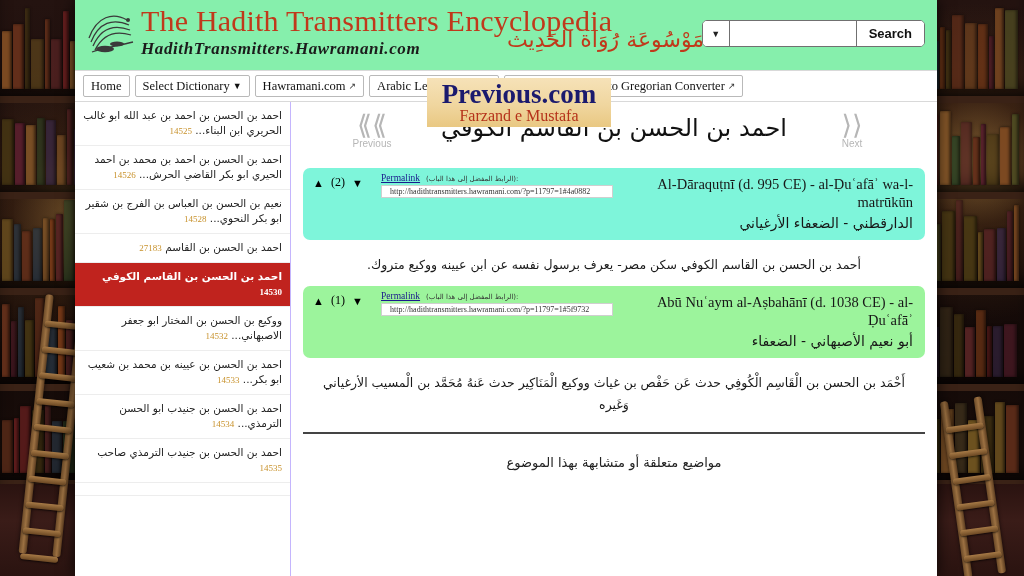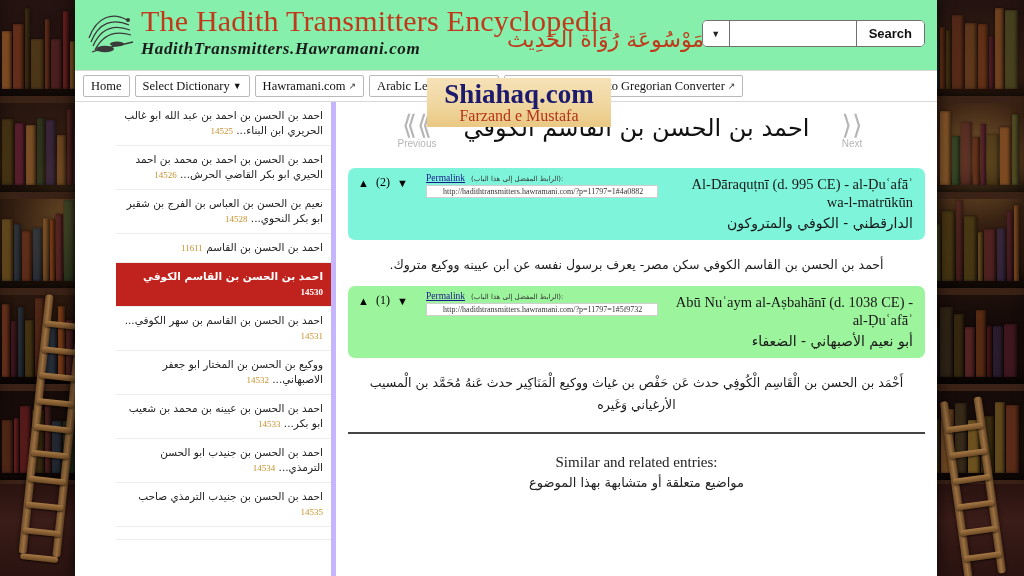--- a/index.html
+++ b/index.html
@@ -63,21 +63,21 @@
 
   
   .watermark{position:absolute;left:352px;top:78px;width:184px;height:49px;z-index:40;
      background:linear-gradient(180deg,#f6e2b8,#f0d69f 55%,#e9c882);
      display:flex;flex-direction:column;align-items:center;justify-content:center;}
   .wm1{font-family:"Liberation Serif",serif;font-weight:bold;font-size:27px;color:#1b1a6e;line-height:28px;}
   .wm2{font-family:"Liberation Serif",serif;font-size:16px;color:#b5321a;line-height:18px;margin-top:-1px;}
 
   
   .cols{position:relative;display:flex;height:475px;}
-  .sidebar{width:215px;border-right:5px solid #c4b5fd;background:#fff;overflow:hidden;margin-left:41px;}
+  .sidebar{width:215px;border-right:1px solid #c4b5fd;background:#fff;overflow:hidden;}
   .srow{border-bottom:1px solid #ededed;padding:6px 8px;direction:rtl;text-align:right;
      font-family:"DejaVu Sans",sans-serif;font-size:10.5px;line-height:15px;color:#222;cursor:pointer;}
   .srow .num{color:#c8922c;font-size:9px;font-family:"Liberation Serif",serif;}
   .srow.active{background:#c0231e;}
   .srow.active,.srow.active .num{color:#fff;font-weight:bold;}
 
   .main{flex:1;position:relative;background:#fff;overflow:hidden;}
 
   
   .titlerow{position:relative;height:66px;}
@@ -94,21 +94,21 @@
   .ebar{border-radius:7px;padding:7px 12px 9px 10px;position:relative;min-height:54px;}
   .ebar.cyan{background:#7ef5da;}
   .ebar.green{background:#9cf49c;}
   .vote{position:absolute;left:10px;top:7px;display:flex;align-items:center;gap:7px;
      font-family:"Liberation Serif",serif;font-size:12px;color:#000;}
   .vote .tri{font-size:11px;cursor:pointer;}
   .permwrap{position:absolute;left:78px;top:5px;width:232px;}
   .permtop{display:flex;align-items:baseline;gap:6px;}
   .permlink{font-family:"Liberation Serif",serif;font-size:9.5px;color:#1a1a8c;text-decoration:underline;cursor:pointer;}
   .permar{font-family:"DejaVu Sans",sans-serif;font-size:7px;color:#333;direction:rtl;}
-  .permurl{margin-top:2px;background:#fff;border:1px solid #cfcfcf;padding:1px 16px;
+  .permurl{margin-top:2px;background:#fff;border:1px solid #cfcfcf;padding:1px 8px;
      font-family:"Liberation Serif",serif;font-size:8px;color:#333;white-space:nowrap;overflow:hidden;}
   .esrc{margin-left:316px;text-align:right;font-family:"Liberation Serif",serif;
      font-size:14.5px;color:#171717;line-height:18px;}
   .esrc-ar{margin-top:4px;text-align:right;direction:rtl;font-family:"DejaVu Sans",sans-serif;
      font-size:14px;color:#171717;}
   .etext{padding:14px 14px 10px 14px;direction:rtl;text-align:center;
      font-family:"DejaVu Sans",sans-serif;font-size:12.5px;line-height:22px;color:#1a1a1a;}
 
   
   .simwrap{margin:6px 12px 0 12px;border-top:2px solid #444;padding-top:18px;}
@@ -353,23 +353,22 @@
         <span class="ext">↗</span>
       </div>
     </div>
 
   <div class="cols">
 
     <div class="sidebar" id="sidebar">
         <div class="srow"><span>احمد بن الحسن بن احمد بن عبد الله ابو غالب الحريري ابن البناء...</span> <span class="num">14525</span></div>
         <div class="srow"><span>احمد بن الحسن بن احمد بن محمد بن احمد الحيري ابو بكر القاضي الحرش...</span> <span class="num">14526</span></div>
         <div class="srow"><span>نعيم بن الحسن بن العباس بن الفرج بن شقير ابو بكر النحوي...</span> <span class="num">14528</span></div>
-        <div class="srow"><span>احمد بن الحسن بن القاسم</span> <span class="num">11611</span></div>
+        <div class="srow"><span>احمد بن الحسن بن القاسم</span> <span class="num">27183</span></div>
         <div class="srow active"><span>احمد بن الحسن بن القاسم الكوفي</span> <span class="num">14530</span></div>
-        <div class="srow"><span>احمد بن الحسن بن القاسم بن سهر الكوفي...</span> <span class="num">14531</span></div>
         <div class="srow"><span>ووكيع بن الحسن بن المختار ابو جعفر الاصبهاني...</span> <span class="num">14532</span></div>
         <div class="srow"><span>احمد بن الحسن بن عيينه بن محمد بن شعيب ابو بكر...</span> <span class="num">14533</span></div>
         <div class="srow"><span>احمد بن الحسن بن جنيدب ابو الحسن الترمذي...</span> <span class="num">14534</span></div>
         <div class="srow"><span>احمد بن الحسن بن جنيدب الترمذي صاحب</span> <span class="num">14535</span></div>
         <div class="srow"> </div>
       </div>
 
     <div class="main">
 
       <div class="titlerow">
@@ -393,21 +392,21 @@
                 <span class="tri">▼</span>
               </div>
               <div class="permwrap">
                 <div class="permtop">
                   <span class="permlink">Permalink</span>
                   <span class="permar">:(الرابط المفضل إلى هذا الباب)</span>
                 </div>
                 <div class="permurl">http://hadithtransmitters.hawramani.com/?p=11797=1#4a0882</div>
               </div>
               <div class="esrc">Al-Dāraquṭnī (d. 995 CE) - al-Ḍuʿafāʾ wa-l-matrūkūn</div>
-              <div class="esrc-ar">الدارقطني - الكوفي والمتروكون</div>
+              <div class="esrc-ar">الدارقطني - الضعفاء الأرغياني</div>
             </div>
             <div class="etext">أحمد بن الحسن بن القاسم الكوفي سكن مصر- يعرف برسول نفسه عن ابن عيينه ووكيع متروك.</div>
           </div>
           <div class="entry">
             <div class="ebar green">
               <div class="vote">
                 <span class="tri">▲</span>
                 <span>(1)</span>
                 <span class="tri">▼</span>
               </div>
@@ -419,25 +418,24 @@
                 <div class="permurl">http://hadithtransmitters.hawramani.com/?p=11797=1#5f9732</div>
               </div>
               <div class="esrc">Abū Nuʿaym al-Aṣbahānī (d. 1038 CE) - al-Ḍuʿafāʾ</div>
               <div class="esrc-ar">أبو نعيم الأصبهاني - الضعفاء</div>
             </div>
             <div class="etext">أَحْمَد بن الحسن بن الْقَاسِم الْكُوفِي حدث عَن حَفْص بن غياث ووكيع الْمَنَاكِير حدث عَنهُ مُحَمَّد بن الْمسيب الأرغياني وَغَيره</div>
           </div>
         </div>
 
       <div class="simwrap">
-        <div class="sim-en">Similar and related entries:</div>
         <div class="sim-ar">مواضيع متعلقة أو متشابهة بهذا الموضوع</div>
       </div>
 
     </div>
   </div>
 
   <div class="watermark">
-    <div class="wm1">Shiahaq.com</div>
+    <div class="wm1">Previous.com</div>
     <div class="wm2">Farzand e Mustafa</div>
   </div>
 
 </div>
 
 </body></html>

